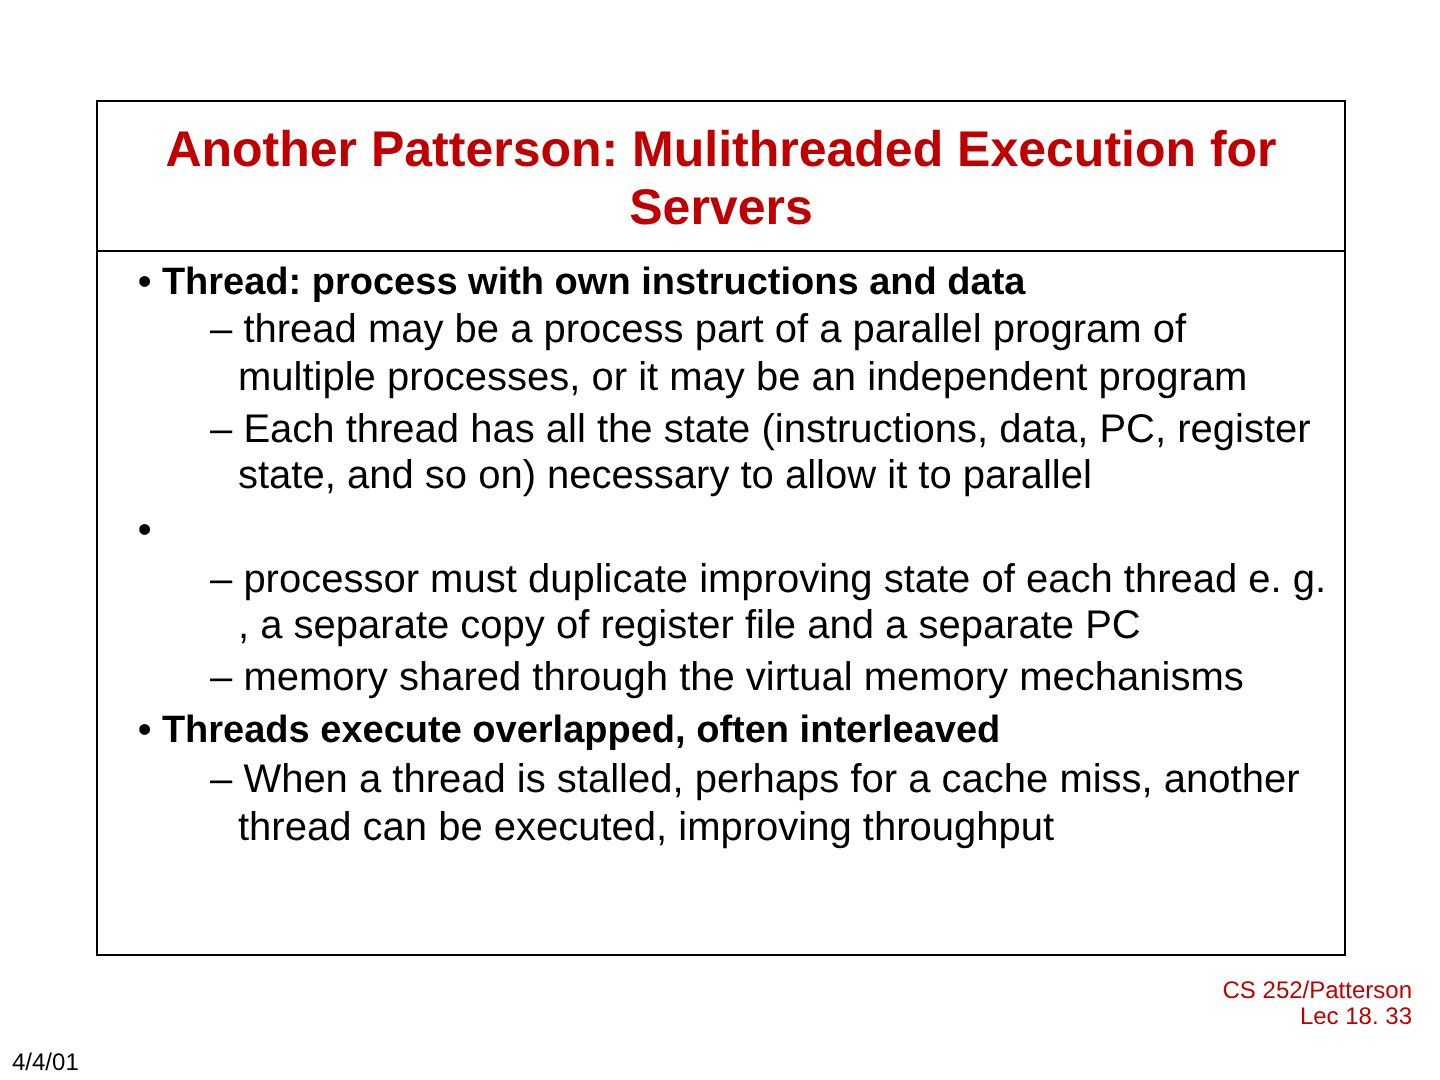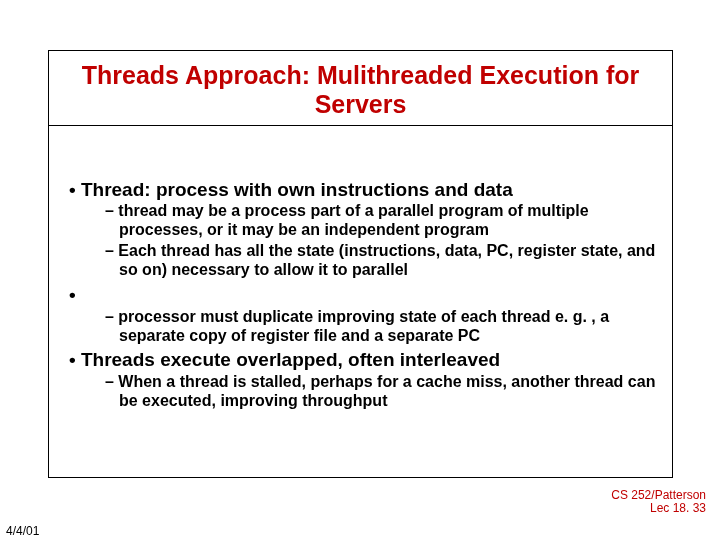--- a/index.html
+++ b/index.html
@@ -24,43 +24,42 @@
     font-weight: bold;
     font-size: 25px;
     text-align: center;
     padding: 10px 20px 6px 20px;
     line-height: 1.15;
     border-bottom: 1px solid #000;
   }
   .content {
     padding: 2px 8px 4px 8px;
     color: #000;
-    margin-top: 48px;
   }
   ul.level1 {
     list-style: none;
   }
   ul.level1 > li {
     font-size: 19px;
     font-weight: bold;
     line-height: 1.15;
     padding: 3px 0 0 26px;
     text-indent: -14px;
   }
   ul.level1 > li::before {
     content: "• ";
   }
   ul.level2 {
     list-style: none;
     margin-left: 22px;
     margin-top: 1px;
   }
   ul.level2 > li {
-    font-size: 16px;
-    font-weight: bold;
+    font-size: 20px;
+    font-weight: normal;
     line-height: 1.18;
     padding: 1px 0 1px 14px;
     text-indent: -14px;
   }
   ul.level2 > li::before {
     content: "– ";
   }
   .footer-left {
     position: absolute;
     left: 6px;
@@ -77,33 +76,34 @@
     color: #c00000;
     text-align: right;
     font-family: Arial, sans-serif;
     line-height: 1.1;
   }
 </style>
 </head>
 <body>
 
 <div class="slide-box">
-  <div class="title">Threads Approach: Mulithreaded Execution for Servers</div>
+  <div class="title">Another Patterson: Mulithreaded Execution for Servers</div>
   <div class="content">
     <ul class="level1">
       <li>
         <span>Thread: process with own instructions and data</span>
         <ul class="level2">
           <li>thread may be a process part of a parallel program of multiple processes, or it may be an independent program</li>
           <li>Each thread has all the state (instructions, data, PC, register state, and so on) necessary to allow it to parallel</li>
         </ul>
       </li>
       <li>
         <ul class="level2">
           <li>processor must duplicate improving state of each thread e. g. , a separate copy of register file and a separate PC</li>
+          <li>memory shared through the virtual memory mechanisms</li>
         </ul>
       </li>
       <li>
         <span>Threads execute overlapped, often interleaved</span>
         <ul class="level2">
           <li>When a thread is stalled, perhaps for a cache miss, another thread can be executed, improving throughput</li>
         </ul>
       </li>
     </ul>
   </div>

